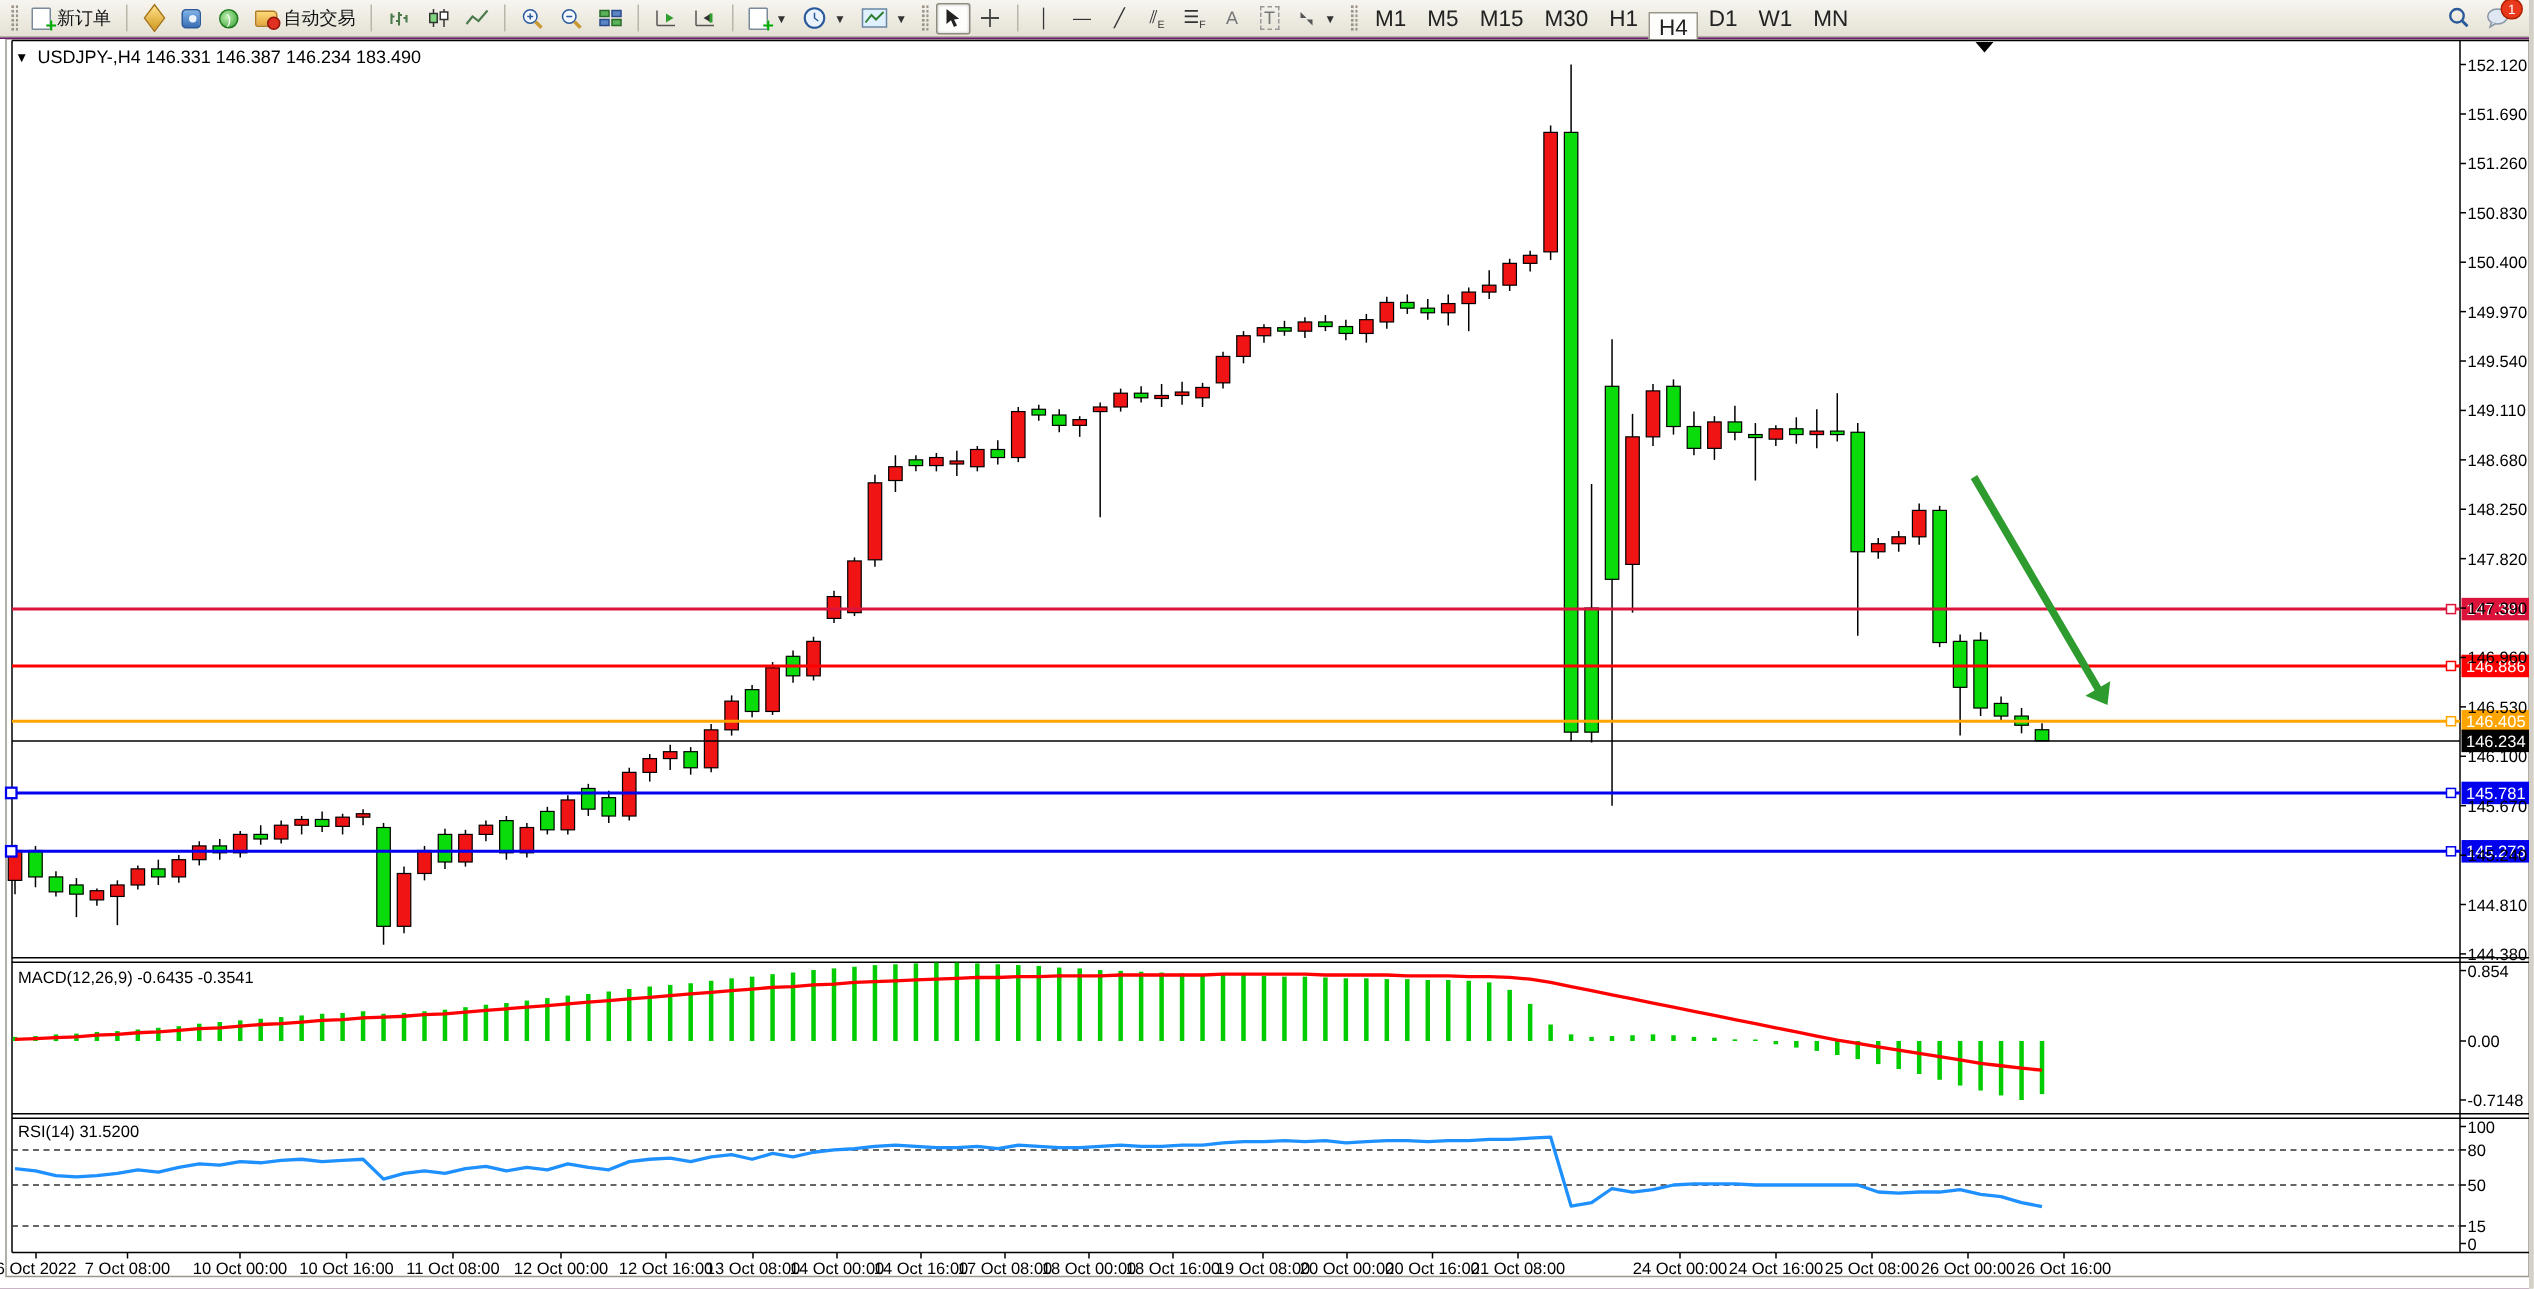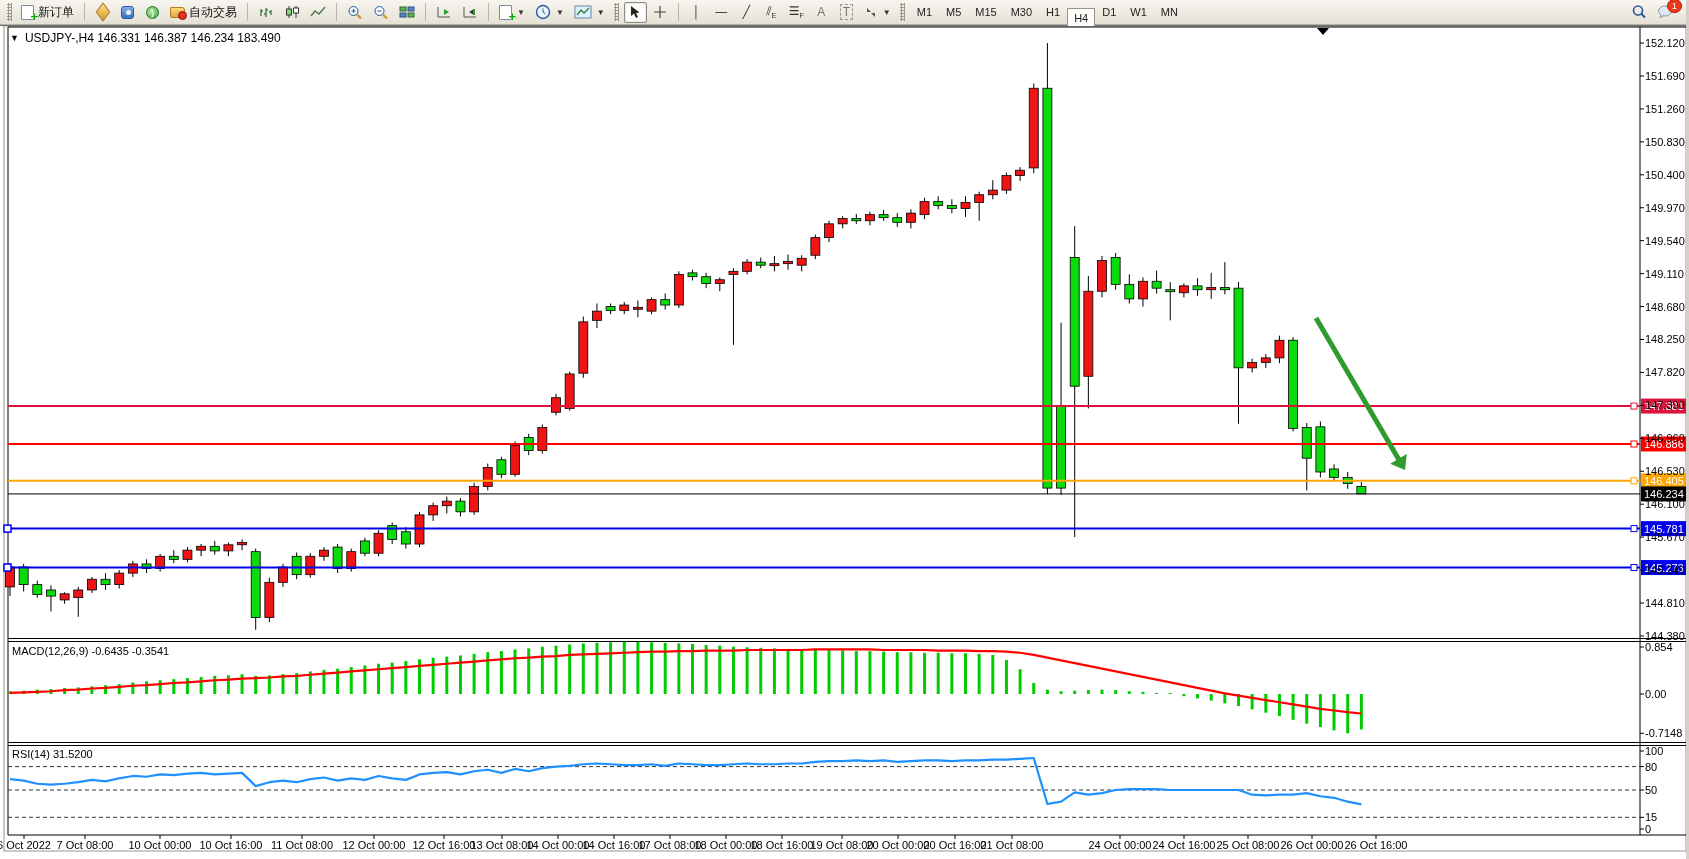--- a/index.html
+++ b/index.html
@@ -1,27 +1,27 @@
 <!DOCTYPE html>
 <html><head>
 <meta charset="utf-8">
 <style>
   html,body{margin:0;padding:0;background:#d4d0c8;}
   *{box-sizing:border-box;}
-  #app{position:relative;width:1686px;height:859px;background:#737373;font-family:"Liberation Sans",sans-serif;overflow:hidden;text-decoration:underline;}
+  #app{position:relative;width:1686px;height:859px;background:#701a75;font-family:"Liberation Sans",sans-serif;overflow:hidden;text-decoration:underline;}
   
   #toolbar{position:absolute;left:0;top:0;width:1689px;height:25px;display:flex;align-items:center;
     background:linear-gradient(#f7f5ef,#e5e1d5);border-bottom:1px solid #b5b1a4;padding:0 4px;gap:2px;}
   .grip{width:5px;height:18px;margin:0 3px;background-image:radial-gradient(#9a958a 1px,transparent 1.2px);background-size:3px 3px;}
   .sep{width:1px;height:18px;background:#b9b5a9;margin:0 4px;}
   .tbtn{height:21px;min-width:23px;display:flex;align-items:center;justify-content:center;gap:4px;padding:0 3px;
     border:1px solid transparent;border-radius:2px;font-size:12px;color:#111;cursor:default;position:relative;}
   .tbtn.active{background:#fdfdfb;border:1px solid #8f8b80;box-shadow:inset 0 0 2px #bbb;}
   .caret{font-size:8px;color:#333;margin-left:1px;}
-  .tf{font-size:11px;color:#222;padding:0 6px;height:20px;display:flex;align-items:center;border:1px solid transparent;}
+  .tf{font-size:15px;color:#222;padding:0 6px;height:20px;display:flex;align-items:center;border:1px solid transparent;}
   .tf.active{background:#fdfdfb;border:1px solid #9a968a;margin-top:12px;}
   .spacer{flex:1;}
   
   .ic{display:inline-block;position:relative;}
   .ic-doc{width:13px;height:15px;background:#fff;border:1px solid #7a8a9a;border-radius:1px;}
   .ic-doc::after{content:"+";position:absolute;right:-5px;bottom:-5px;color:#0a0;font-weight:bold;font-size:13px;text-shadow:0 0 1px #fff;}
   .ic-gem{width:12px;height:12px;background:linear-gradient(135deg,#ffe08a,#d29a1e);transform:rotate(45deg) skew(8deg,8deg);border:1px solid #a87414;}
   .ic-blue{width:13px;height:13px;background:linear-gradient(#7fb2e8,#3a6fb5);border:1px solid #2a5a9a;border-radius:3px;}
   .ic-blue::after{content:"";position:absolute;left:4px;top:3px;width:5px;height:5px;border-radius:50%;background:#eaf2fc;}
   .ic-signal{width:13px;height:13px;border-radius:50%;background:radial-gradient(circle at 40% 40%,#bff0b0,#2f9e2f);border:1px solid #1d7a1d;color:#fff;font-size:9px;line-height:12px;text-align:center;}

